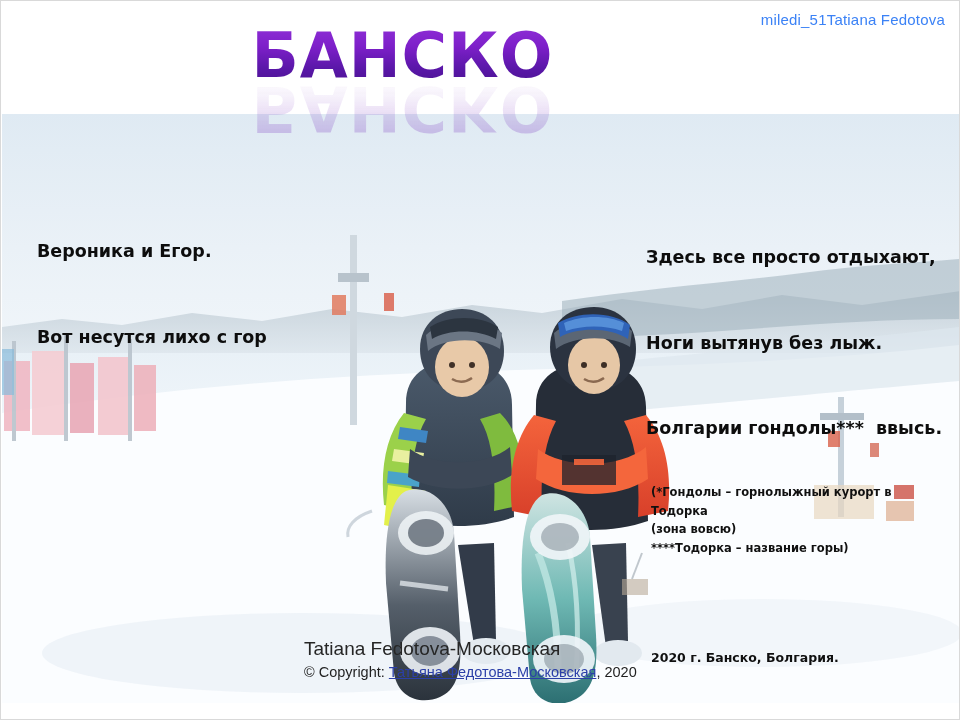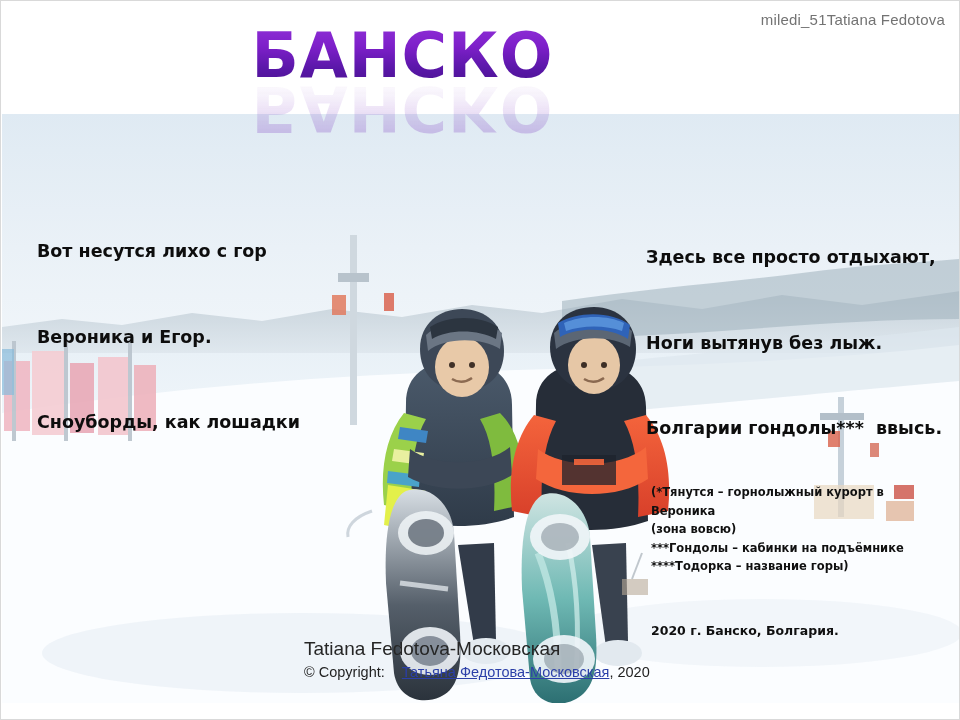--- a/index.html
+++ b/index.html
@@ -38,21 +38,21 @@
     left: 0; top: 0;
     width: 960px; height: 113px;
     background: #ffffff;
   }
 
   .watermark {
     position: absolute;
     right: 14px;
     top: 10px;
     font-size: 15px;
-    color: #737373;
+    color: #3b82f6;
     letter-spacing: .2px;
     white-space: nowrap;
   }
 
   
   .title-wrap {
     position: absolute;
     left: 0;
     top: 24px;
     width: 803px;
@@ -120,21 +120,21 @@
     font-family: "DejaVu Sans", sans-serif;
     font-weight: bold;
     font-size: 11.5px;
     line-height: 18.5px;
     color: #101010;
   }
   .footnote-line { display: block; }
   .date-line {
     position: absolute;
     left: 650px;
-    top: 622px;
+    top: 649px;
     font-family: "DejaVu Sans", sans-serif;
     font-weight: bold;
     font-size: 12.5px;
     color: #101010;
   }
 
   
   .copyright {
     position: absolute;
     left: 303px;
@@ -149,21 +149,20 @@
   }
   .cr-line {
     font-size: 14.5px;
     line-height: 21px;
     color: #1f1f1f;
     white-space: nowrap;
   }
   .cr-link {
     color: #2b3fa8;
     text-decoration: underline;
-    margin-left: 13px;
   }
 </style>
 </head>
 <body>
 
 <div class="slide">
 
   <div class="photo">
     <svg viewBox="0 0 958 590" preserveAspectRatio="none" aria-hidden="true">
       <defs>
@@ -328,23 +327,22 @@
 
   <div class="watermark">miledi_51Tatiana Fedotova</div>
 
   <div class="title-wrap">
     <span class="title">БАНСКО</span>
     <span class="title-reflection">БАНСКО</span>
   </div>
 
   <div class="poem poem-left">
     <div class="stanza">
+      <span class="line">Вероника и Егор.</span>
       <span class="line">Вот несутся лихо с гор</span>
-      <span class="line">Вероника и Егор.</span>
-      <span class="line">Сноуборды, как лошадки</span>
     </div>
     <div class="stanza">
       
       
       
       
       
       
     </div>
     
@@ -362,24 +360,23 @@
       
       
       
       
       
       
     </div>
   </div>
 
   <div class="footnotes">
-    <span class="footnote-line">(*Тянутся – горнолыжный курорт в</span>
-    <span class="footnote-line">Вероника</span>
+    <span class="footnote-line">(*Гондолы – горнолыжный курорт в</span>
+    <span class="footnote-line">Тодорка</span>
     <span class="footnote-line">(зона вовсю)</span>
-    <span class="footnote-line">***Гондолы – кабинки на подъёмнике</span>
     <span class="footnote-line">****Тодорка – название горы)</span>
   </div>
 
   <div class="date-line">2020 г. Банско, Болгария.</div>
 
   <div class="copyright">
     <div class="cr-author">Tatiana Fedotova-Московская</div>
     <div class="cr-line">
       <span>© Copyright:</span>
       <span class="cr-link">Татьяна Федотова-Московская</span><span>, 2020</span>

